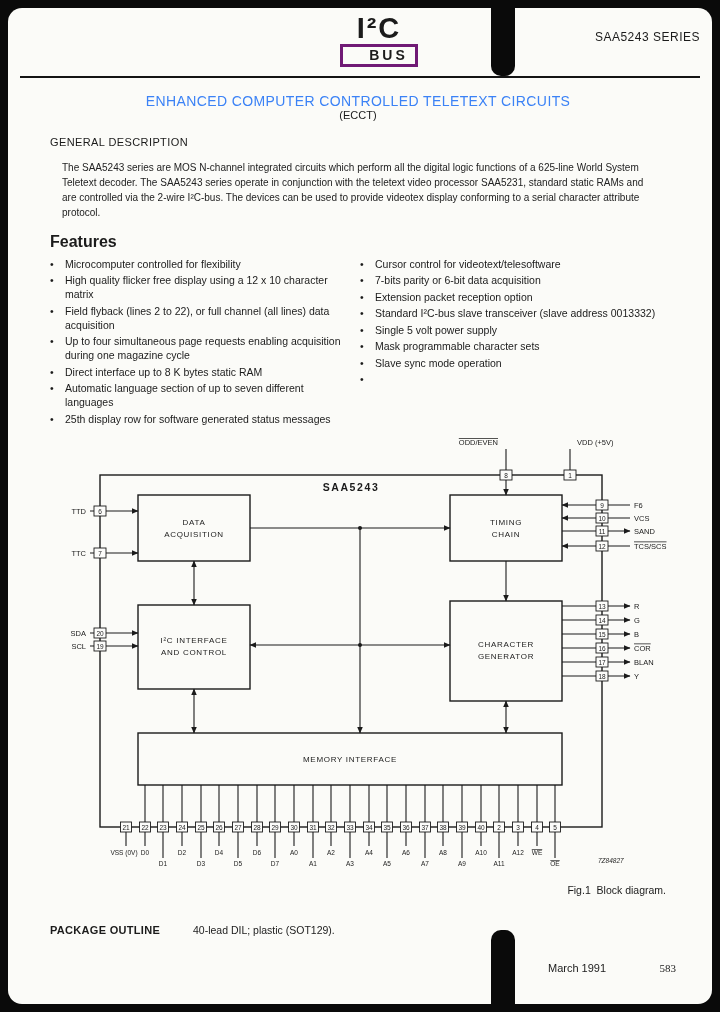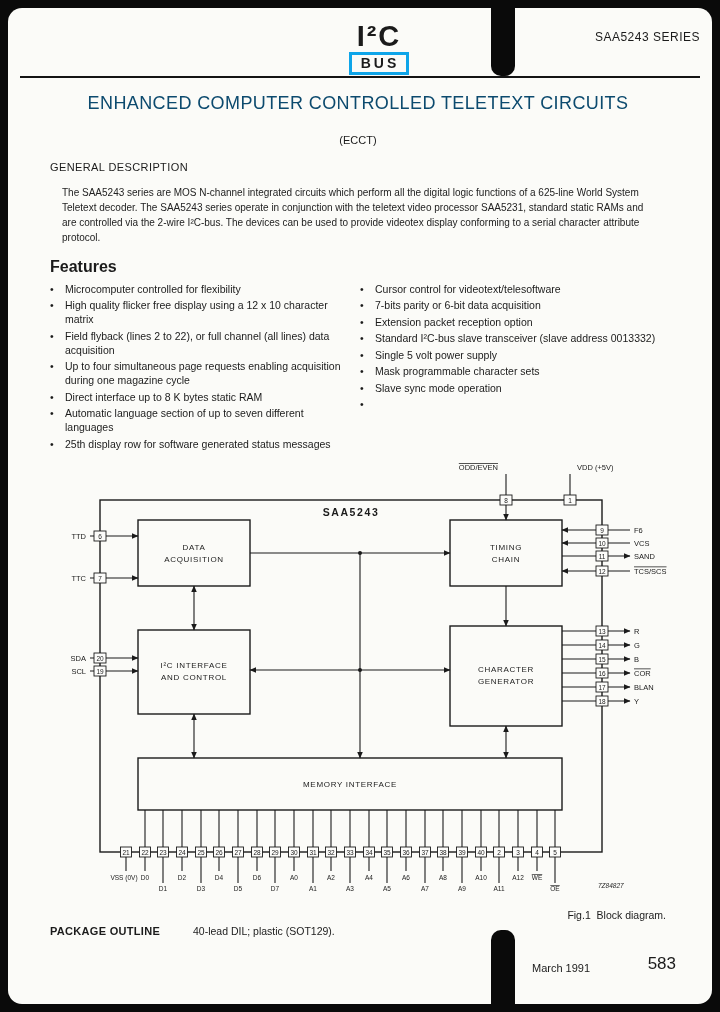--- a/index.html
+++ b/index.html
@@ -11,32 +11,32 @@
   }
   .page {
     position:absolute; left:8px; top:8px; right:8px; bottom:8px;
     background:#fbfbf8; border-radius:14px;
   }
   .tab { position:absolute; background:#0a0a0a; width:24px; left:483px; }
   .tab-top { top:0; height:68px; border-radius:0 0 10px 10px; }
   .tab-bottom { bottom:0; height:74px; border-radius:10px 10px 0 0; }
 
   .header { position:relative; height:68px; }
-  .logo { position:absolute; left:332px; top:14px; width:78px; text-align:center; }
+  .logo { position:absolute; left:332px; top:6px; width:78px; text-align:center; }
   .logo-i2c { font-size:29px; font-weight:bold; letter-spacing:2px; line-height:1; }
-  .logo-bus { display:inline-block; border:3px solid #0ea5e9; font-size:14px; font-weight:bold;
-              letter-spacing:3px; padding:1px 7px 1px 9px; margin-top:1px; line-height:1.1; }
+  .logo-bus { display:inline-block; border:3px solid #701a75; font-size:14px; font-weight:bold;
+              letter-spacing:3px; padding:1px 7px 1px 26px; margin-top:1px; line-height:1.1; }
   .series { position:absolute; right:12px; top:22px; font-size:12px; letter-spacing:0.5px; }
 
   .rule { border-top:2.5px solid #141414; margin:0 12px; }
 
   .content { padding:0 46px 0 42px; }
-  h1 { font-size:18px; font-weight:normal; text-align:center; letter-spacing:0.4px;
-       margin:15px 0 0 0; color:#0c4a6e; }
-  .subtitle { text-align:center; font-size:11px; margin-top:20px; }
+  h1 { font-size:14px; font-weight:normal; text-align:center; letter-spacing:0.4px;
+       margin:15px 0 0 0; color:#3b82f6; }
+  .subtitle { text-align:center; font-size:11px; margin-top:0; }
   h2 { font-size:11px; font-weight:normal; letter-spacing:0.4px; margin:15px 0 6px 0; }
   .desc { font-size:10px; line-height:1.5; margin:12px; color:#222; }
   h3 { font-size:16px; font-weight:bold; margin:13px 0 7px 0; }
   .features { display:flex; gap:12px; }
   .feat-col { list-style:none; margin:0; padding:0; }
   .feat-col.left { width:298px; flex:none; }
   .feat-col.right { flex:1; }
   .feat-col li { display:flex; gap:8px; font-size:10.5px; line-height:1.33; margin-bottom:2.5px; }
   .blt { width:7px; flex:none; }
 
@@ -49,25 +49,25 @@
   .chip { font-size:10.5px; font-weight:bold; letter-spacing:1.6px; text-anchor:middle; }
   .pn { font-size:6.5px; text-anchor:middle; }
   .pl { font-size:7.5px; }
   .ple { font-size:7.5px; text-anchor:end; }
   .plb { font-size:6.5px; text-anchor:middle; }
   .ov { text-decoration:overline; }
   .dwg { font-size:6.5px; font-style:italic; }
   .dot { fill:#1b1b1b; }
 
   .fig-caption { text-align:right; font-size:10.5px; margin-top:2px; }
-  .package-line { margin-top:4px; font-size:10.5px; }
+  .package-line { margin-top:28px; font-size:10.5px; }
   .po-head { font-weight:bold; font-size:11px; letter-spacing:0.3px; }
   .po-text { margin-left:30px; }
-  .footer-date { position:absolute; left:524px; bottom:30px; font-size:11px; }
-  .footer-page { position:absolute; right:36px; bottom:30px; font-size:17px; }
+  .footer-date { position:absolute; left:540px; bottom:30px; font-size:11px; }
+  .footer-page { position:absolute; right:36px; bottom:30px; font-size:11px;font-family:Liberation Serif, serif; }
 </style>
 </head>
 <body>
 
 <div class="page">
   <div class="tab tab-top"></div>
   <div class="tab tab-bottom"></div>
 
   <header class="header">
     <div class="logo">

